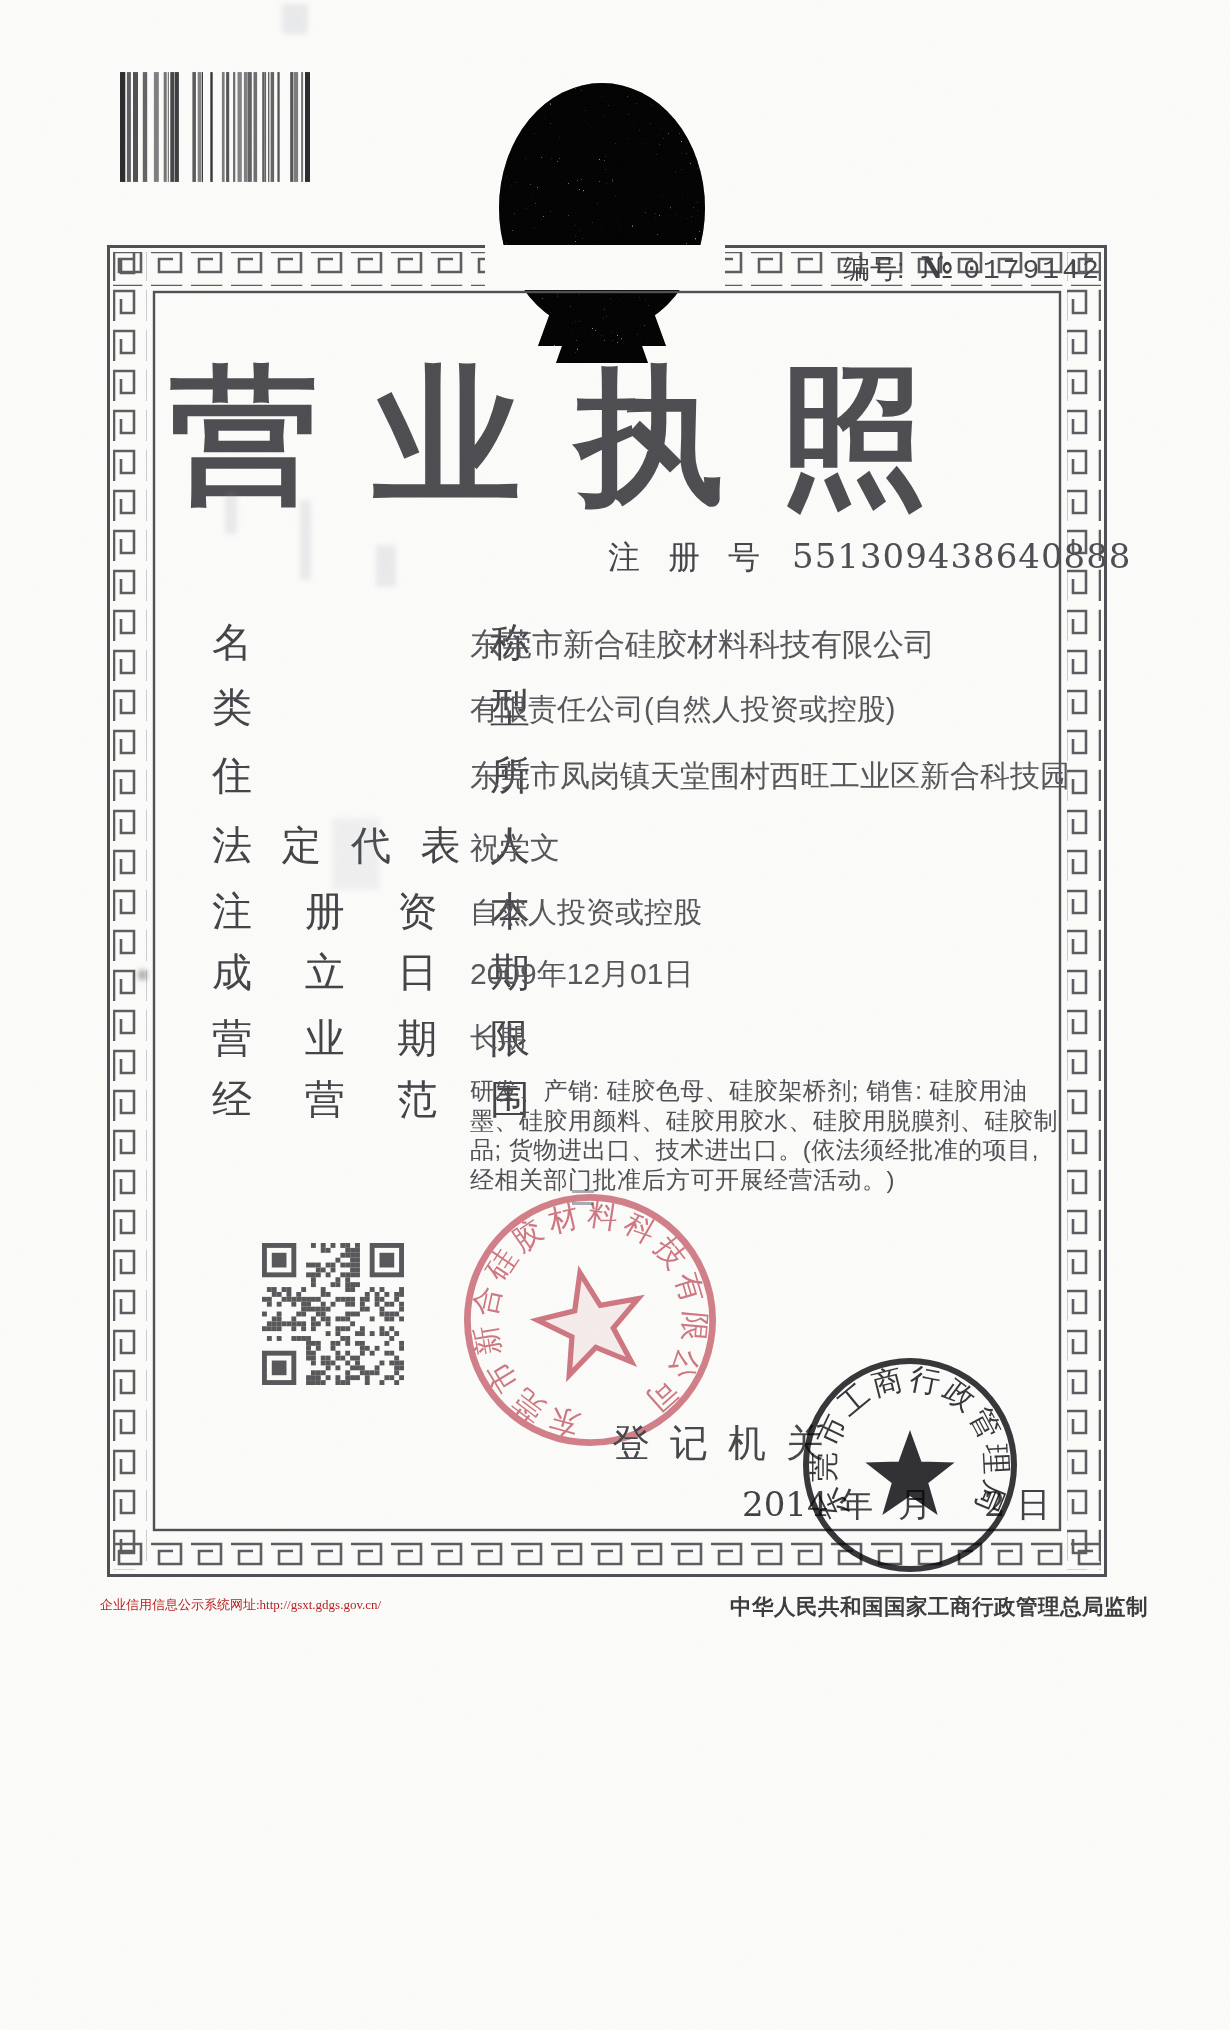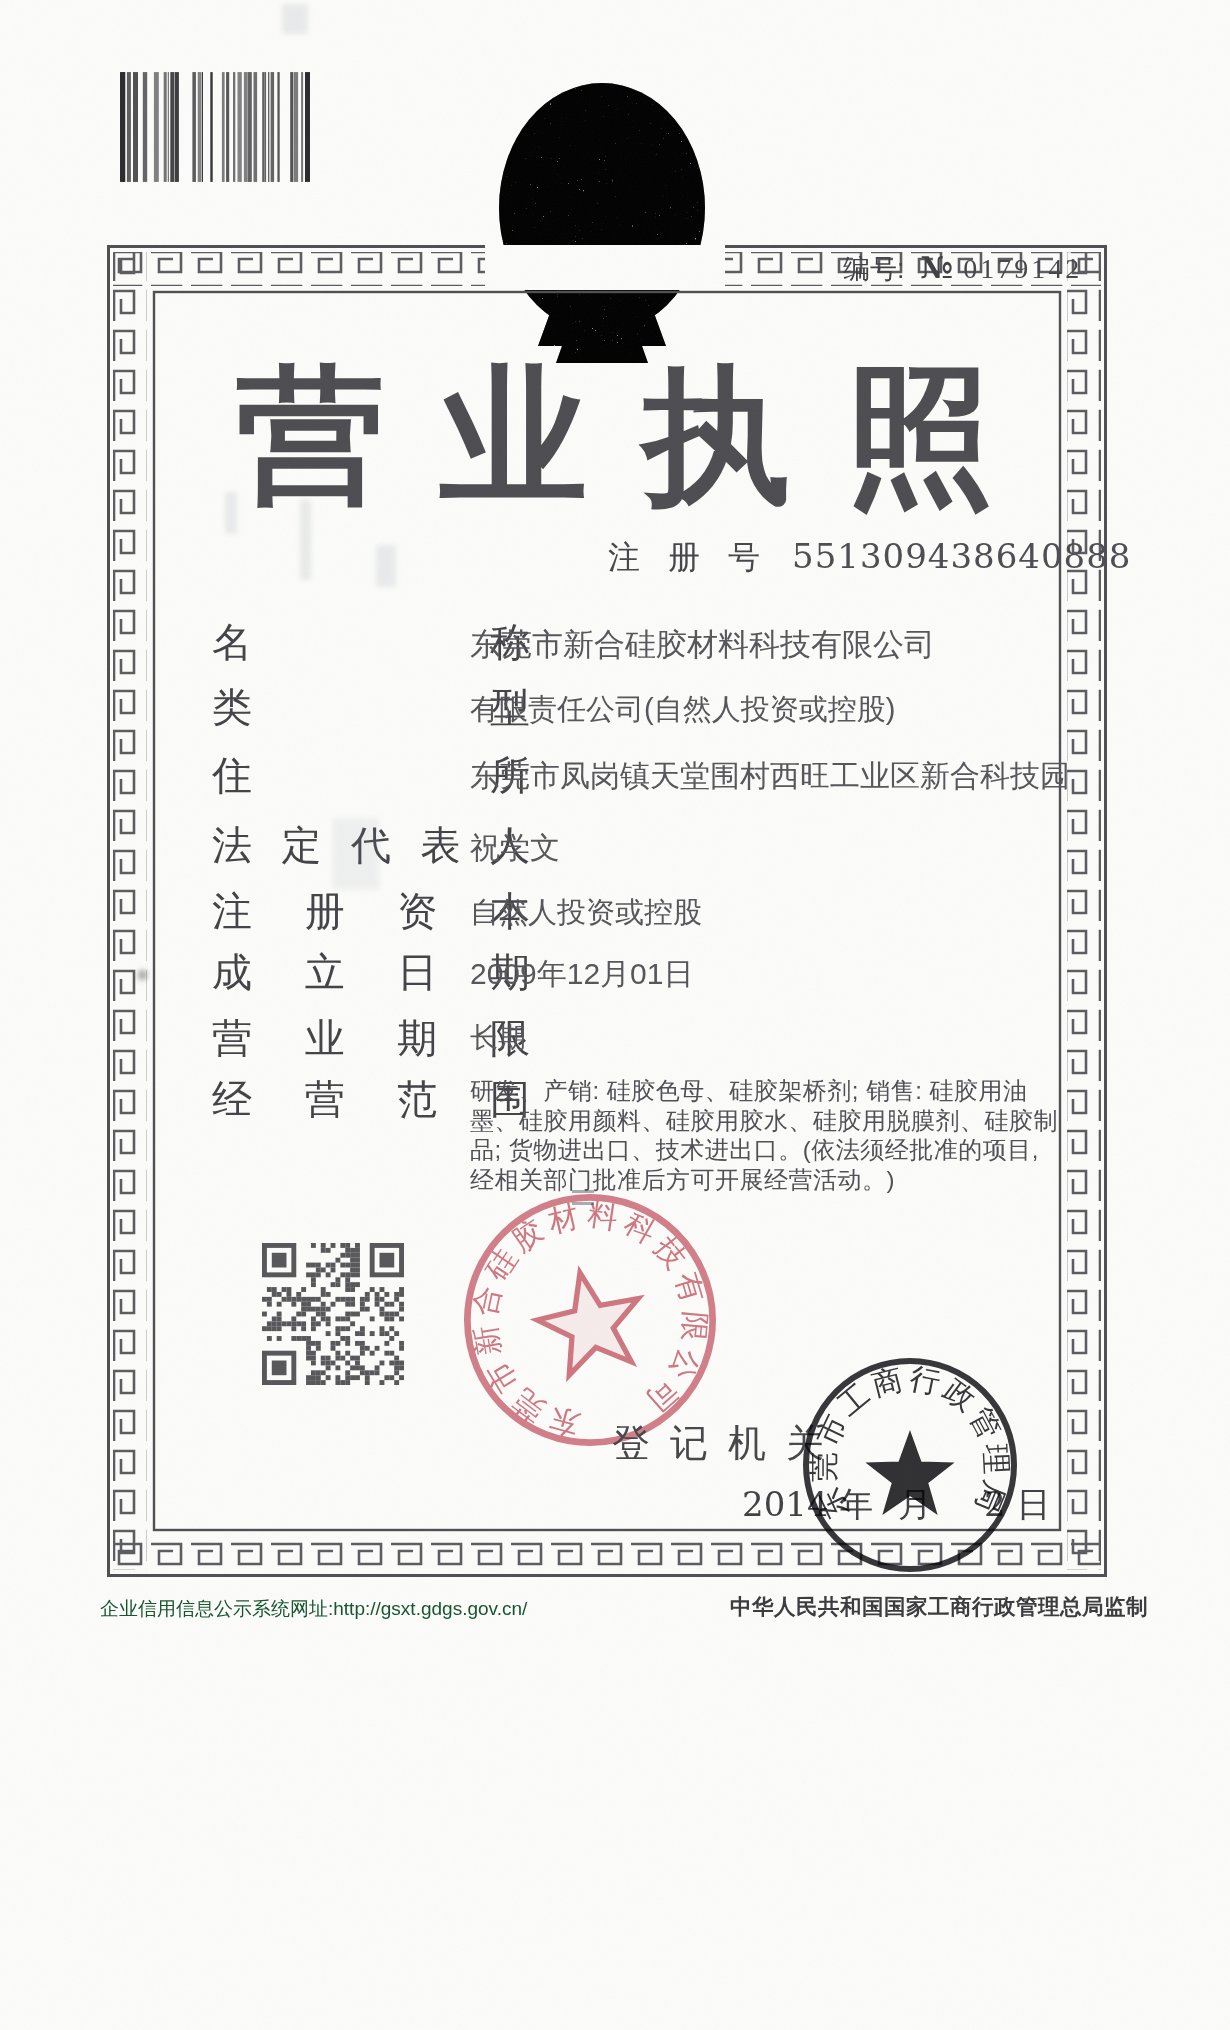--- a/index.html
+++ b/index.html
@@ -4,44 +4,44 @@
 <style>
   html,body{margin:0;padding:0;background:#e8e8e6;}
   .page{position:relative;width:1230px;height:2030px;background:#fcfcfa;overflow:hidden;
         font-family:"Liberation Sans",sans-serif;color:#4b4b4f;}
   .abs{position:absolute;}
   
   .barcode{left:120px;top:68px;width:192px;height:118px;}
   .emblem{left:490px;top:78px;width:224px;height:302px;}
   .serial{left:843px;top:250px;white-space:nowrap;font-size:27px;color:#3f3f43;}
   .serial .no-sym{font-family:"DejaVu Serif",serif;font-weight:700;font-size:30px;margin:0 10px 0 16px;}
-  .serial .no-num{font-family:Liberation Serif, serif;font-size:28px;letter-spacing:3px;color:#45454a;}
+  .serial .no-num{font-family:Liberation Mono, monospace;font-size:28px;letter-spacing:3px;color:#45454a;}
   
   .border-svg{left:107px;top:245px;width:1000px;height:1332px;}
   
-  .title{left:115px;top:338px;width:1000px;text-align:center;font-size:148px;font-weight:900;
+  .title{left:115px;top:338px;width:1000px;font-size:148px;font-weight:900;
          letter-spacing:55px;text-indent:55px;color:#3a3a3e;opacity:.9;white-space:nowrap;}
   
   .regline{left:608px;top:536px;display:flex;align-items:baseline;}
   .regline .rlabel{width:152px;font-size:32px;color:#45454a;}
   .regline .rnum{margin-left:32px;font-family:"DejaVu Serif",serif;font-size:34px;letter-spacing:1px;color:#4c4c52;}
   
   .flabel{left:212px;width:318px;font-size:40px;color:#424247;font-weight:500;}
   .fvalue{left:470px;font-size:30px;color:#55555a;white-space:nowrap;}
   .justify{display:flex;justify-content:space-between;}
   .scope{left:470px;top:1076px;width:594px;font-size:24px;line-height:29.5px;color:#4e4e54;
          white-space:normal;letter-spacing:.5px;}
   
   .company-seal{left:450px;top:1180px;width:280px;height:280px;mix-blend-mode:multiply;transform:rotate(-12deg);}
   .qr{left:262px;top:1243px;width:142px;height:142px;opacity:.85;}
   .registry-label{left:612px;top:1418px;width:212px;font-size:38px;color:#46464a;}
   .date-part{top:1482px;font-size:34px;color:#3f3f44;font-family:"DejaVu Serif",serif;white-space:nowrap;}
   .registrar-stamp{left:790px;top:1345px;width:240px;height:240px;mix-blend-mode:multiply;opacity:.92;}
   
-  .footer-left{left:100px;top:1596px;font-family:Liberation Sans, sans-serif;font-size:19px;color:#14532d;}
+  .footer-left{left:100px;top:1596px;font-family:Liberation Serif, serif;font-size:13px;color:#b91c1c;}
   .footer-right{left:702px;top:1592px;font-size:21.5px;font-weight:600;letter-spacing:.5px;color:#3a3a3d;margin-left:28px;}
   
   .ghost{position:absolute;background:#8a93a0;filter:blur(2.5px);border-radius:2px;opacity:.16;}
   .dashmark{position:absolute;width:22px;height:9px;border-top:3px solid #6a6a72;border-bottom:3px solid #6a6a72;opacity:.55;}
   .noise{left:0;top:0;width:1230px;height:2030px;opacity:.045;pointer-events:none;}
 </style>
 </head>
 <body>
 
 <div class="page">

